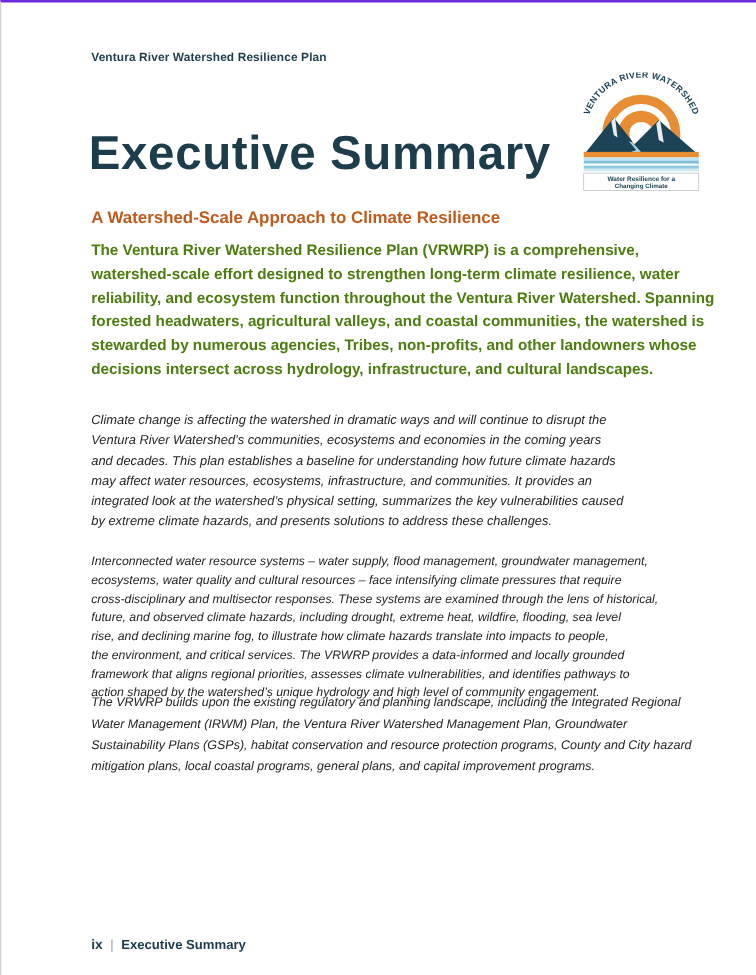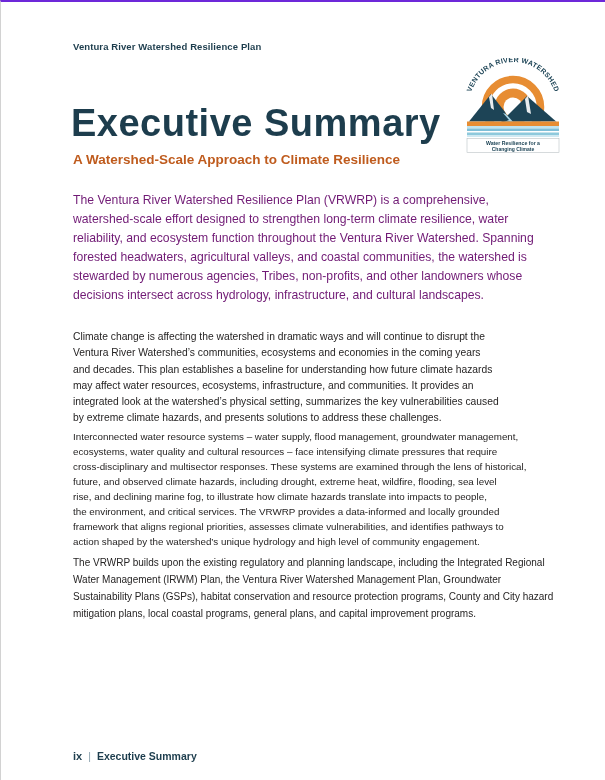--- a/index.html
+++ b/index.html
@@ -40,48 +40,49 @@
   .logo {
     position: absolute;
     left: 452px;
     top: 56px;
     width: 120px;
     height: 95px;
   }
   .section-heading {
     position: absolute;
     left: 72px;
-    top: 150px;
+    top: 164px;
     margin: 0;
     font-size: 13.5px;
     font-weight: 700;
     color: #bf5b1d;
   }
   .intro-paragraph {
     position: absolute;
     left: 72px;
     top: 189px;
     width: 500px;
     margin: 0;
     font-size: 12.2px;
     line-height: 19px;
-    font-weight: 400;
-    color: #701a75;
+    font-weight: 700;
+    color: #4d7c0f;
     white-space: pre-line;
   }
   .body-paragraph {
     position: absolute;
     left: 72px;
     width: 515px;
     margin: 0;
     color: #262424;
     white-space: pre-line;
+    font-style: italic;
   }
   .para-1 { top: 327px; font-size: 10.3px; line-height: 16.3px; }
-  .para-2 { top: 427px; font-size: 9.8px;  line-height: 15px; }
+  .para-2 { top: 440px; font-size: 9.8px;  line-height: 15px; }
   .para-3 { top: 552px; font-size: 10px; line-height: 17px; }
   .footer {
     position: absolute;
     left: 72px;
     top: 722px;
     font-size: 10.5px;
     color: #1d3d4d;
     display: flex;
     align-items: baseline;
     gap: 6px;

